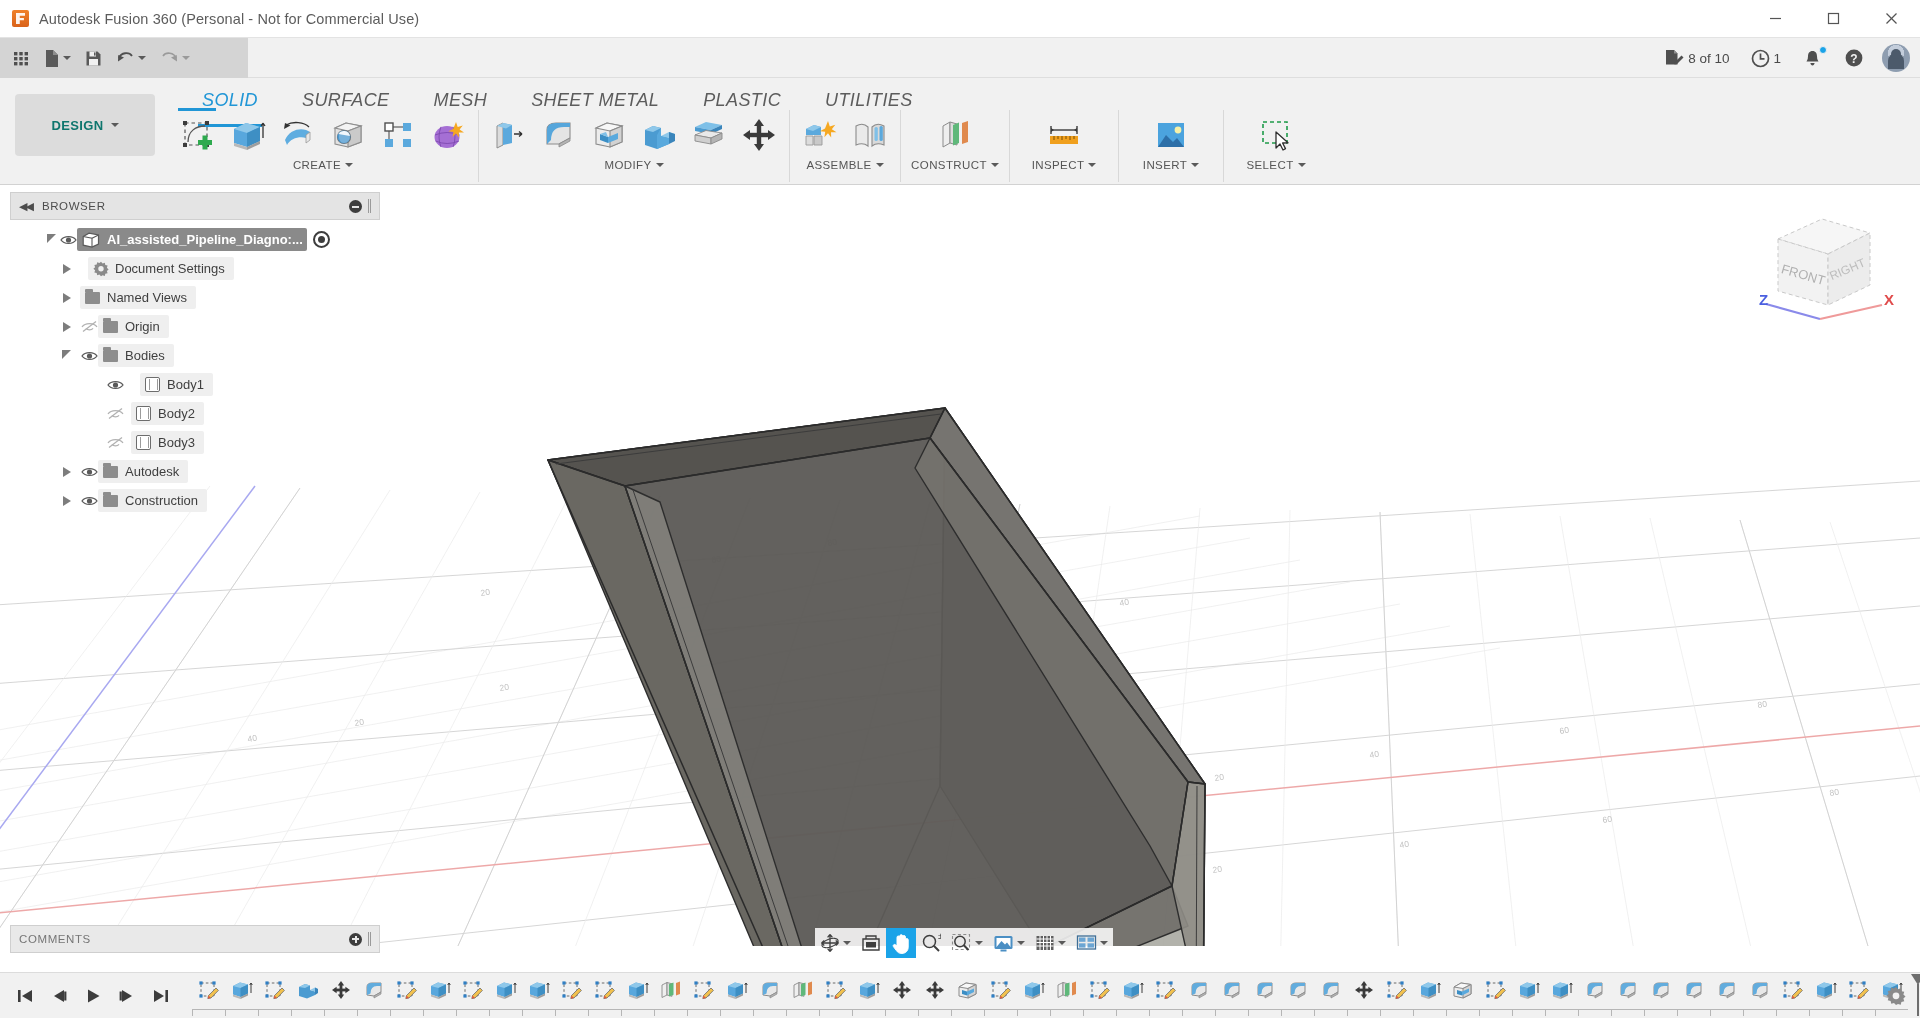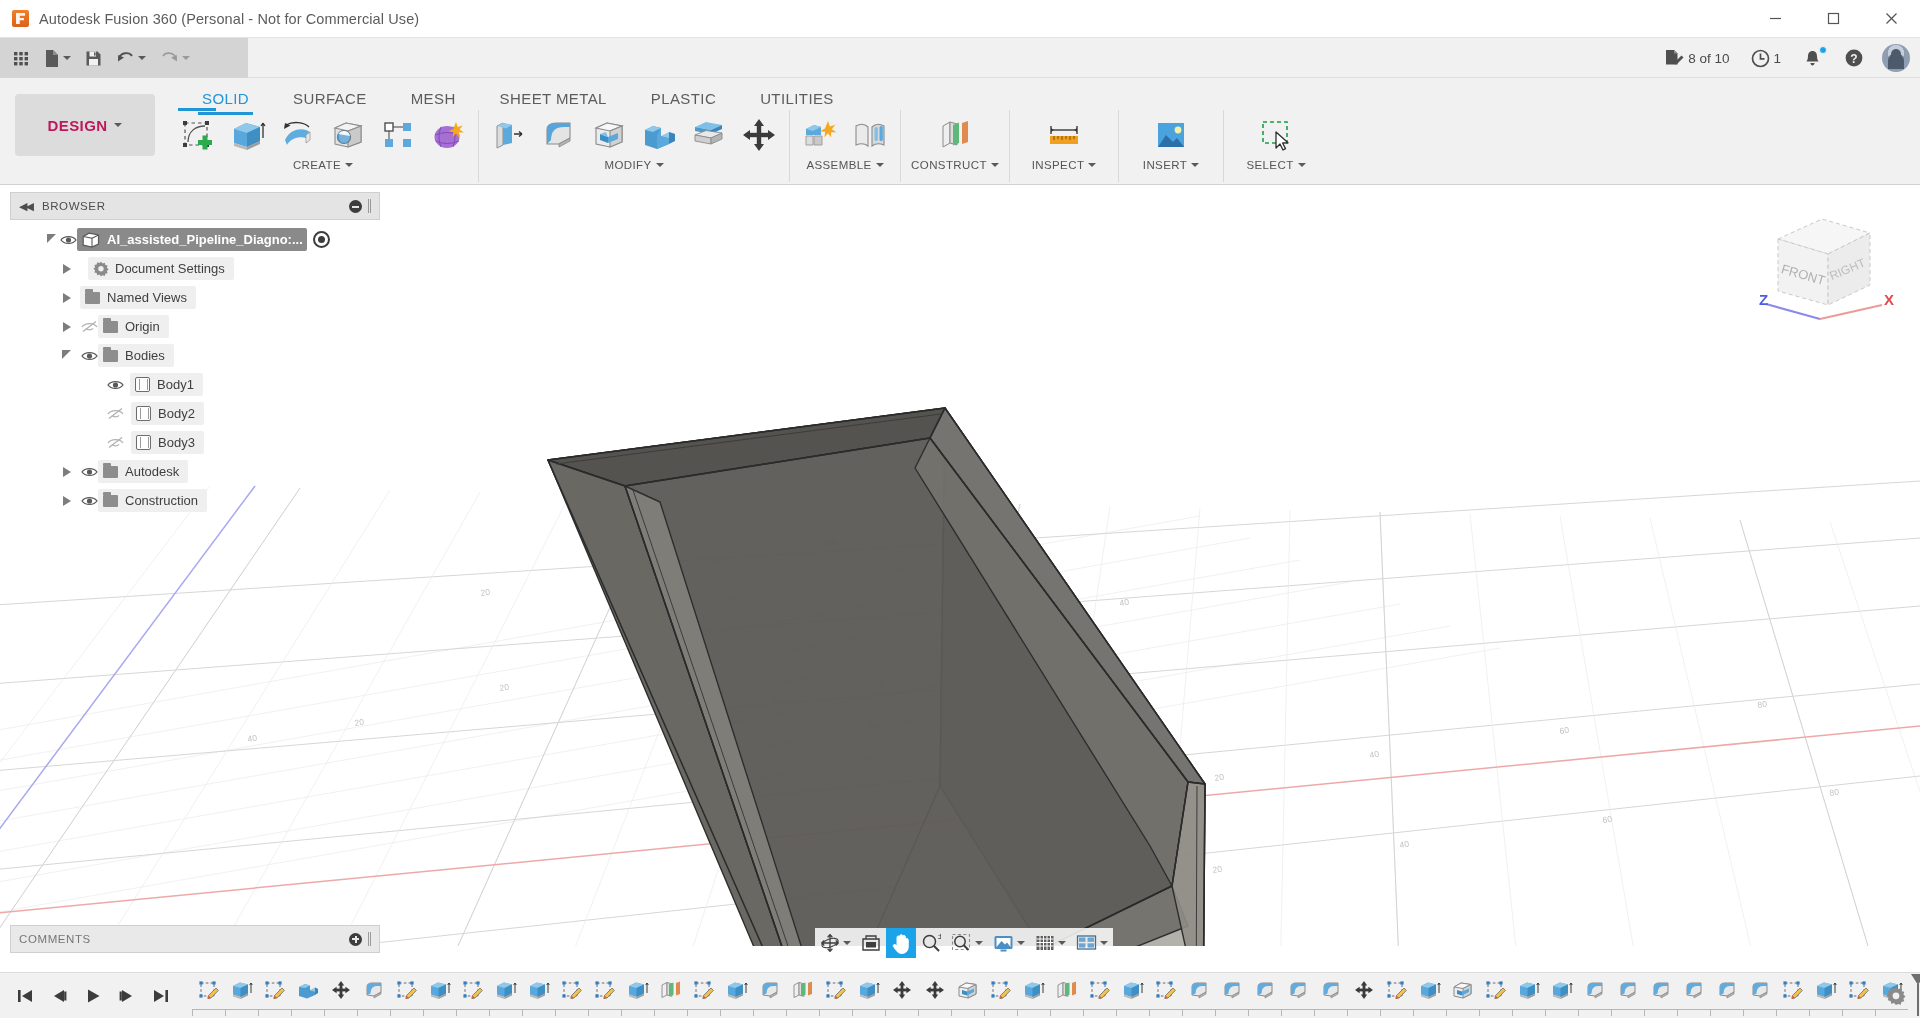--- a/index.html
+++ b/index.html
@@ -95,28 +95,28 @@
   
   .ribbon{
     position:absolute; left:0; top:78px; width:1920px; height:107px;
     background:#f1f1f1; border-bottom:1px solid #d2d2d2;
   }
   .design-btn{
     position:absolute; left:15px; top:16px; width:140px; height:62px;
     background:#dcdcdc; border-radius:4px;
     display:flex; align-items:center; justify-content:center; gap:7px;
   }
-  .design-btn span{ font-size:15px; color:#be185d; font-weight:bold; letter-spacing:.4px; }
+  .design-btn span{ font-size:13px; color:#0f766e; font-weight:bold; letter-spacing:.4px; }
 
   .tabs{
     position:absolute; left:180px; top:7px; display:flex; gap:0;
   }
   .tab{
-    padding:5px 22px 8px 22px; font-size:15px; color:#5c5c5c;
-    letter-spacing:.4px; position:relative; cursor:default;
+    padding:5px 22px 16px 22px; font-size:18px; color:#5c5c5c;
+    letter-spacing:.4px; position:relative; cursor:default;font-style:italic;
   }
   .tab.active{ color:#2196d6; }
   .tab.active::after{
     content:""; position:absolute; left:18px; right:18px; bottom:0; height:3px; background:#2196d6;
   }
 
   .panels{
     position:absolute; left:168px; top:32px; display:flex; height:72px;
   }
   .panel{
@@ -871,21 +871,21 @@
         </span>
       </div>
 
       <div class="trow" style="padding-left:96px">
         <span class="eye">
           <svg width="17" height="12" viewBox="0 0 17 12">
               <path d="M1 6 C4 1.5, 13 1.5, 16 6 C13 10.5, 4 10.5, 1 6 Z" fill="none" stroke="#5a5a5a" stroke-width="1.3"></path>
               <circle cx="8.5" cy="6" r="2.6" fill="#5a5a5a"></circle>
             </svg>
         </span>
-        <span class="chip" style="margin-left:6px">
+        <span class="chip" style="margin-left:16px">
           <span class="body-ic"></span>
           <span>Body1</span>
         </span>
       </div>
 
       <div class="trow" style="padding-left:96px">
         <span class="eye">
           <svg width="17" height="13" viewBox="0 0 17 13">
               <path d="M1 7 C4 2.5, 13 2.5, 16 7" fill="none" stroke="#b2b2b2" stroke-width="1.3"></path>
               <path d="M5 8.4 C6.5 10.4, 10.5 10.4, 12 8.4" fill="none" stroke="#b2b2b2" stroke-width="1.3"></path>

